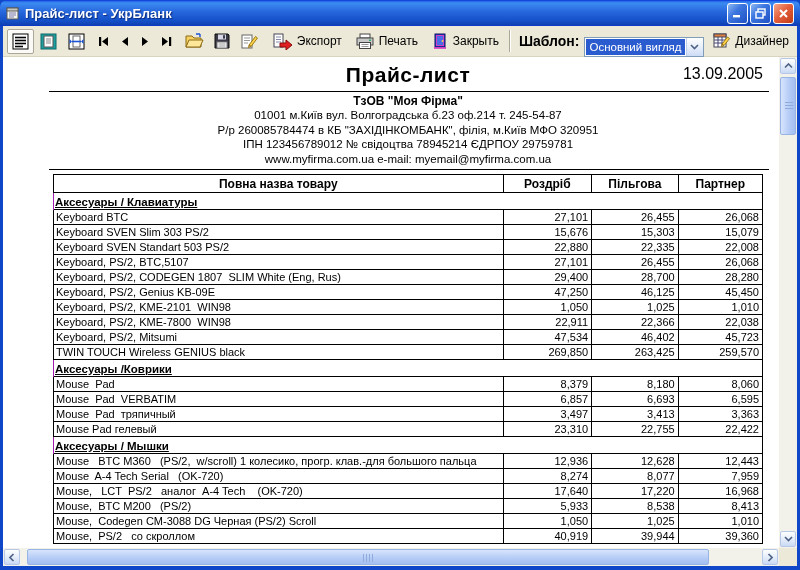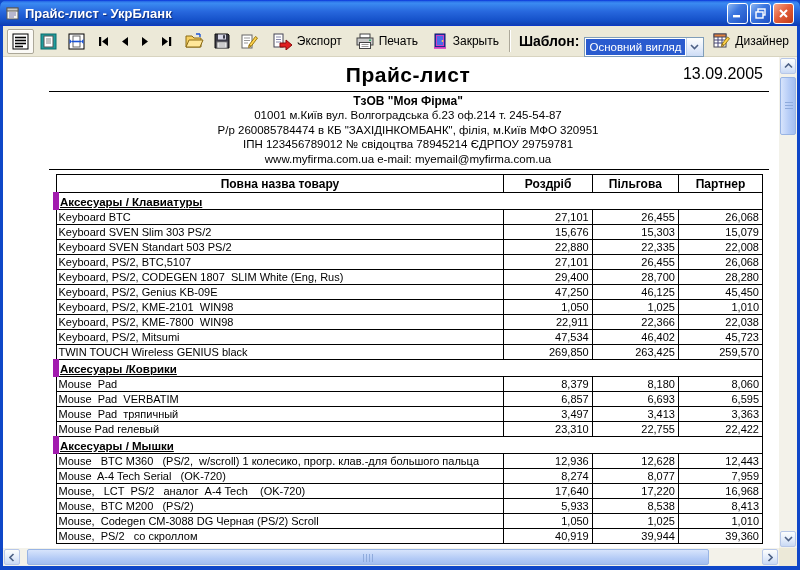--- a/index.html
+++ b/index.html
@@ -46,21 +46,21 @@
   .company { text-align:center; font-size:12px; font-weight:bold; margin-top:2px; }
   .addr { text-align:center; font-size:11.5px; line-height:14.6px; }
   .rule2 { border:none; border-top:1px solid #000; margin:3px -6px 4px -4px; }
 
   table.price { width:100%; border-collapse:collapse; table-layout:fixed; }
   .price th { border:1px solid #000; font-size:12px; font-weight:bold; height:18px; padding:0 2px;
     overflow:hidden; white-space:nowrap; }
   .price td { font-size:11px; height:15px; line-height:13px; overflow:hidden; }
   .price td.name-cell { border:1px solid #000; padding:0 2px; white-space:pre; }
   .price td.num-cell { border:1px solid #000; text-align:right; padding:0 3px; white-space:nowrap; }
-  .price tr.section-row td { border-left:6px solid #a21caf; border-right:1px solid #000; height:17px;
+  .price tr.section-row td { border-left:1px solid #a21caf; border-right:1px solid #000; height:17px;
     padding:2px 0 0 1px; }
   .section-name { font-weight:bold; font-size:11.5px; text-decoration:underline; white-space:pre; }
 
   
   .vscroll { position:absolute; right:0; top:0; bottom:18px; width:18px; background:#f3f2ea; }
   .hscroll { position:absolute; left:0; right:18px; bottom:0; height:18px; background:#f3f2ea; }
   .corner { position:absolute; right:0; bottom:0; width:18px; height:18px; background:#ece9d8; }
   .sbtn { position:absolute; width:16px; height:16px; border:1px solid #b7c7e8; border-radius:2px;
     background:linear-gradient(180deg,#fdfefd,#e3ecfa 55%,#c9d9f4); display:flex; align-items:center;
     justify-content:center; }

